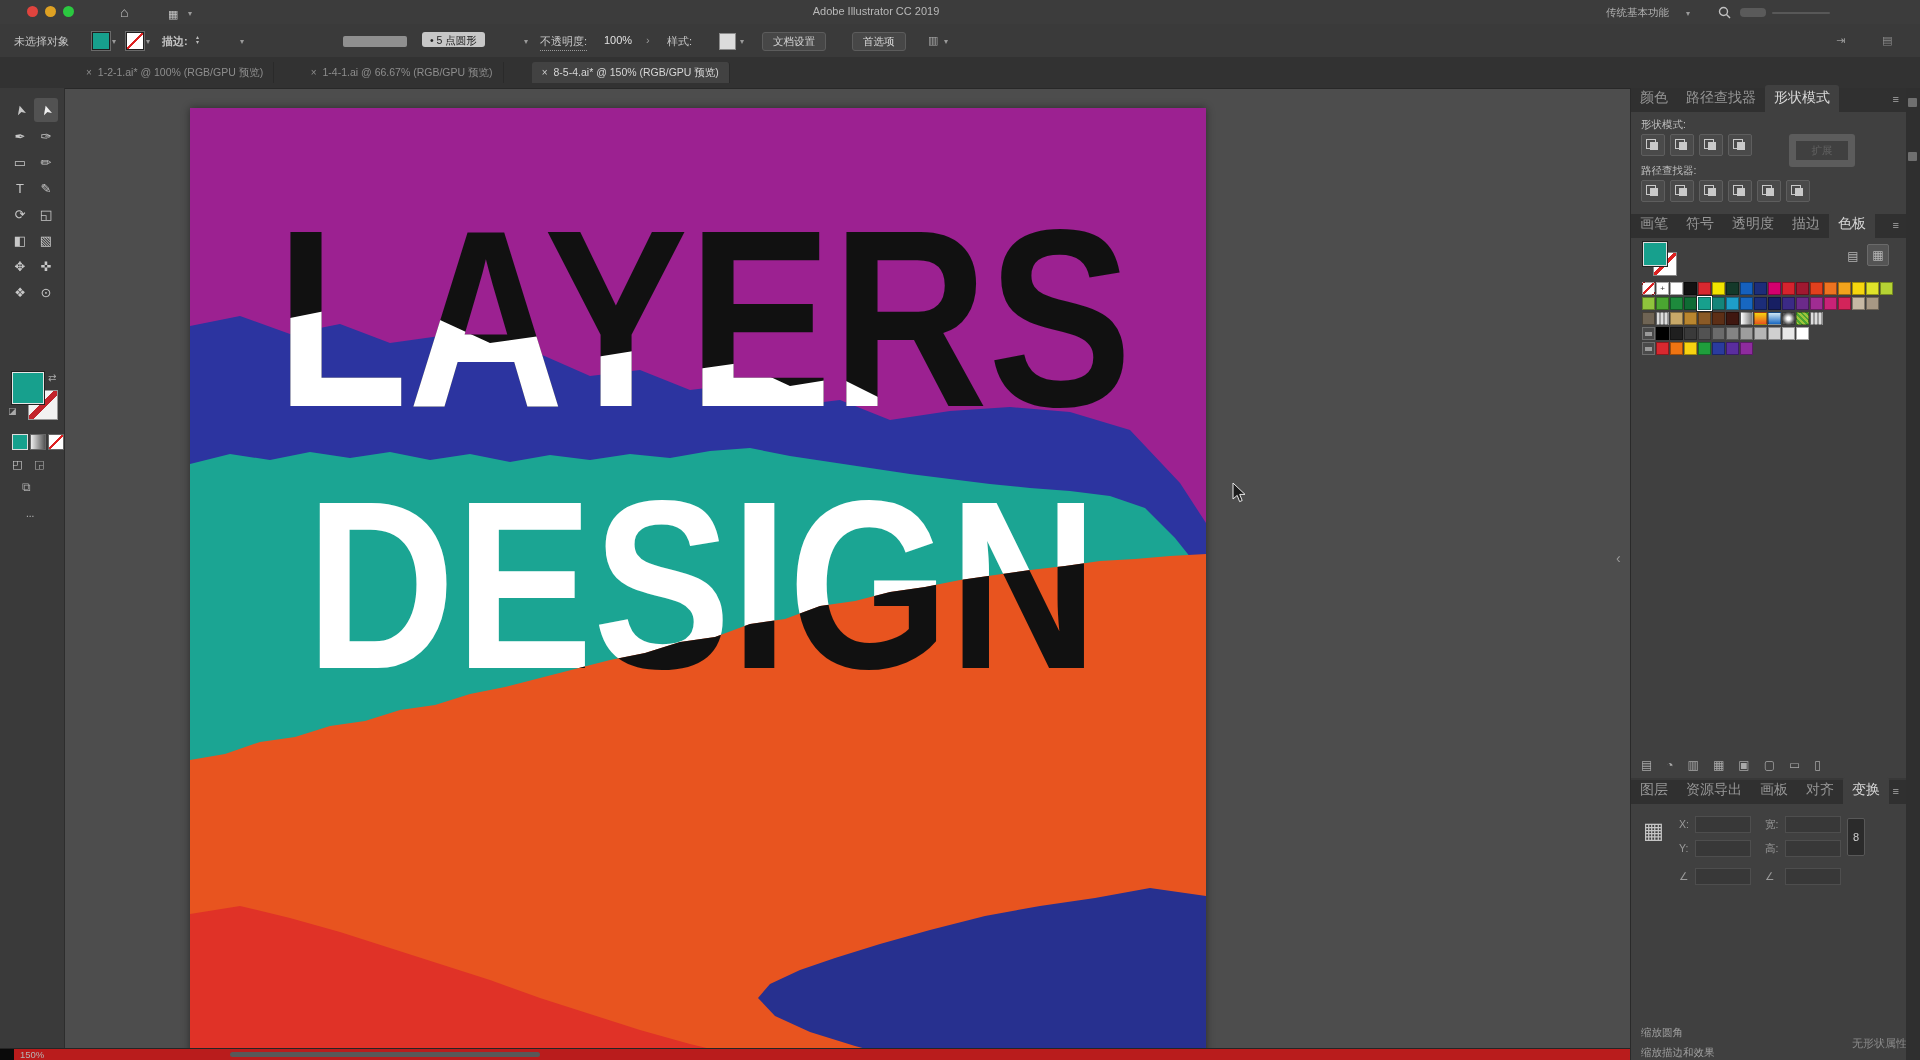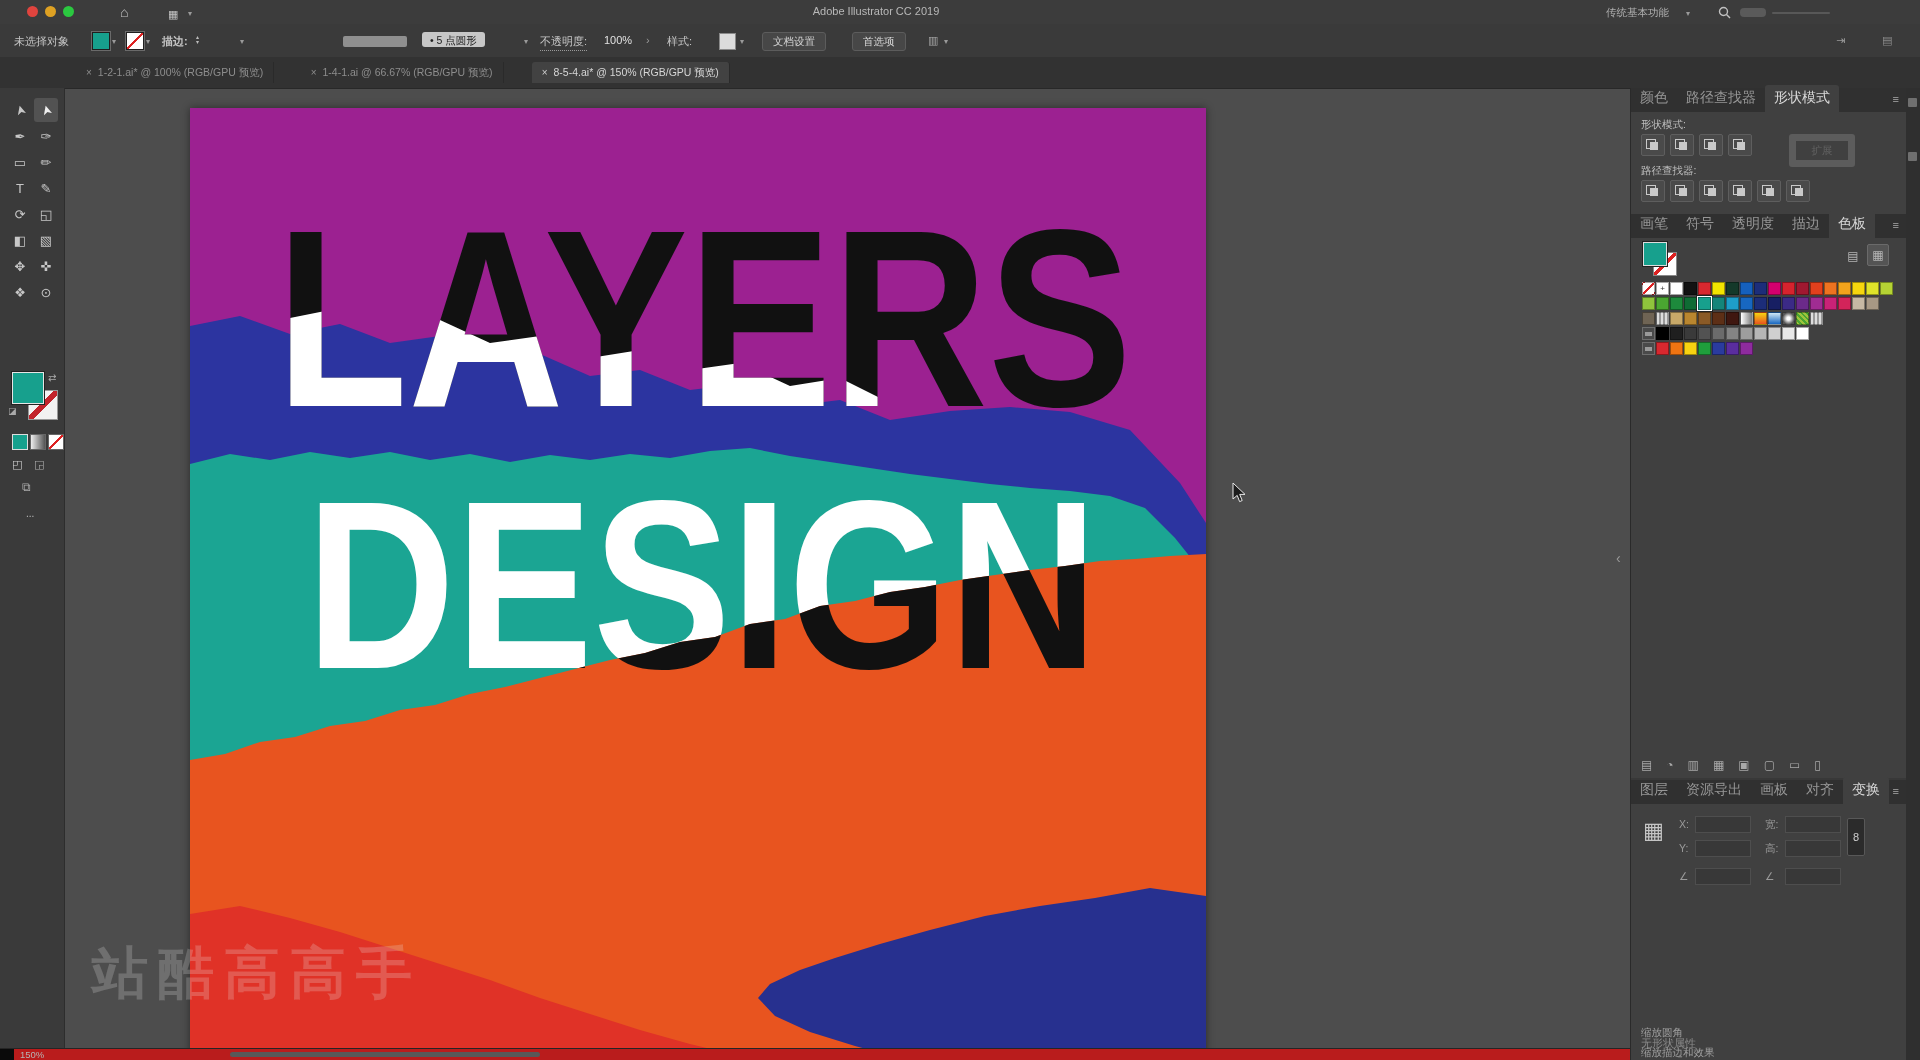--- a/index.html
+++ b/index.html
@@ -71,21 +71,21 @@
   .sw.folder{background:#4a4a4a;border:1px solid #6e6e6e;position:relative;}
   .sw.folder::before{content:"";position:absolute;left:2px;top:4px;width:7px;height:4px;background:#9a9a9a;}
   .viewbtn{position:absolute;width:20px;height:20px;display:flex;align-items:center;justify-content:center;
      color:#b5b5b5;font-size:12px;}
   .viewbtn.sel{background:#545454;border:1px solid #6a6a6a;border-radius:2px;}
   .ficon{font-size:12px;color:#a8a8a8;margin-right:14px;}
   .tfield{position:absolute;width:54px;height:15px;background:#383838;border:1px solid #4e4e4e;}
   .tlabel{position:absolute;font-size:10.5px;color:#9a9a9a;}
   #chainbox{position:absolute;left:216px;width:16px;height:36px;background:#2b2b2b;border:1px solid #585858;
      border-radius:2px;color:#cfcfcf;font-size:11px;text-align:center;line-height:36px;}
-  #no-attr{position:absolute;left:10px;width:276px;text-align:left;font-size:11px;color:#8a8a8a;}
+  #no-attr{position:absolute;left:0;width:276px;text-align:right;font-size:11px;color:#8a8a8a;}
   .chk{position:absolute;font-size:10.5px;color:#9f9f9f;}
   
   #statusbar{left:0;top:1048px;width:1630px;height:12px;background:#b91c1c;border-top:1px solid #252525;}
   #statusbar .black{position:absolute;left:0;top:0;width:14px;height:12px;background:#0a0a0a;}
   #zoom-level{position:absolute;left:20px;top:0px;font-size:9.5px;color:#b5b5b5;}
   #hscroll{position:absolute;left:230px;top:3px;width:310px;height:5px;background:#585858;border-radius:3px;}
   #dock-chevron{left:1616px;top:550px;font-size:14px;color:#9a9a9a;}
   .stripicon{position:absolute;left:2px;width:9px;height:9px;background:#6f6f6f;border-radius:1px;}
 </style>
 </head>
@@ -235,21 +235,20 @@
       <text x="86" y="298" font-size="252" font-weight="bold" textLength="856" lengthAdjust="spacingAndGlyphs" font-family="Liberation Sans, DejaVu Sans, sans-serif" clip-path="url(#clipWhite)" fill="#ffffff">LAYERS</text>
       <polygon points="0,356 40,346 80,352 120,344 160,350 200,344 240,352 280,346 320,354 360,347 400,352 440,346 480,350 520,343 560,340 600,348 640,354 680,360 720,366 760,371 800,376 840,380 880,383 920,388 955,400 985,430 1005,455 1016,470 1016,700 0,700" fill="#1ba593"></polygon>
       <text x="116" y="560" font-size="240" font-weight="bold" textLength="792" lengthAdjust="spacingAndGlyphs" font-family="Liberation Sans, DejaVu Sans, sans-serif" fill="#ffffff">DESIGN</text>
       <polygon points="0,652 35,646 70,634 105,629 140,618 175,613 210,602 245,597 280,586 315,579 350,570 385,561 420,552 455,545 490,534 525,529 560,516 595,511 630,498 665,493 700,484 735,479 770,472 805,467 840,462 875,458 910,453 945,451 980,448 1016,446 1016,960 0,960" fill="#e8541f"></polygon>
       <text x="116" y="560" font-size="240" font-weight="bold" textLength="792" lengthAdjust="spacingAndGlyphs" font-family="Liberation Sans, DejaVu Sans, sans-serif" clip-path="url(#clipOrange)" fill="#111111">DESIGN</text>
       <polygon points="0,806 50,798 100,810 150,824 200,840 250,856 300,872 350,890 400,906 450,922 500,936 550,948 600,952 660,958 700,960 0,960" fill="#e03227"></polygon>
       <polygon points="1016,788 960,780 905,790 850,798 795,808 740,822 690,836 645,850 610,862 580,876 568,890 585,908 620,924 665,938 710,950 740,956 760,960 1016,960" fill="#27308f"></polygon>
     </svg>
   </div>
 
-  <div class="abs" id="watermark">站酷高高手</div>
 
   <svg class="abs" style="left:1232px;top:482px;" width="16" height="22">
     <polygon points="1,1 1,17 5.2,13.4 7.6,19.6 10.2,18.5 7.7,12.4 13,12.4" fill="#1c1c1c" stroke="#e9e9e9" stroke-width="1"></polygon>
   </svg>
 
   <div class="abs" id="dock-chevron">‹</div>
 
   <div class="abs" id="dock">
 
     <div class="ptabs" style="top:0;" id="pf-tabs">

